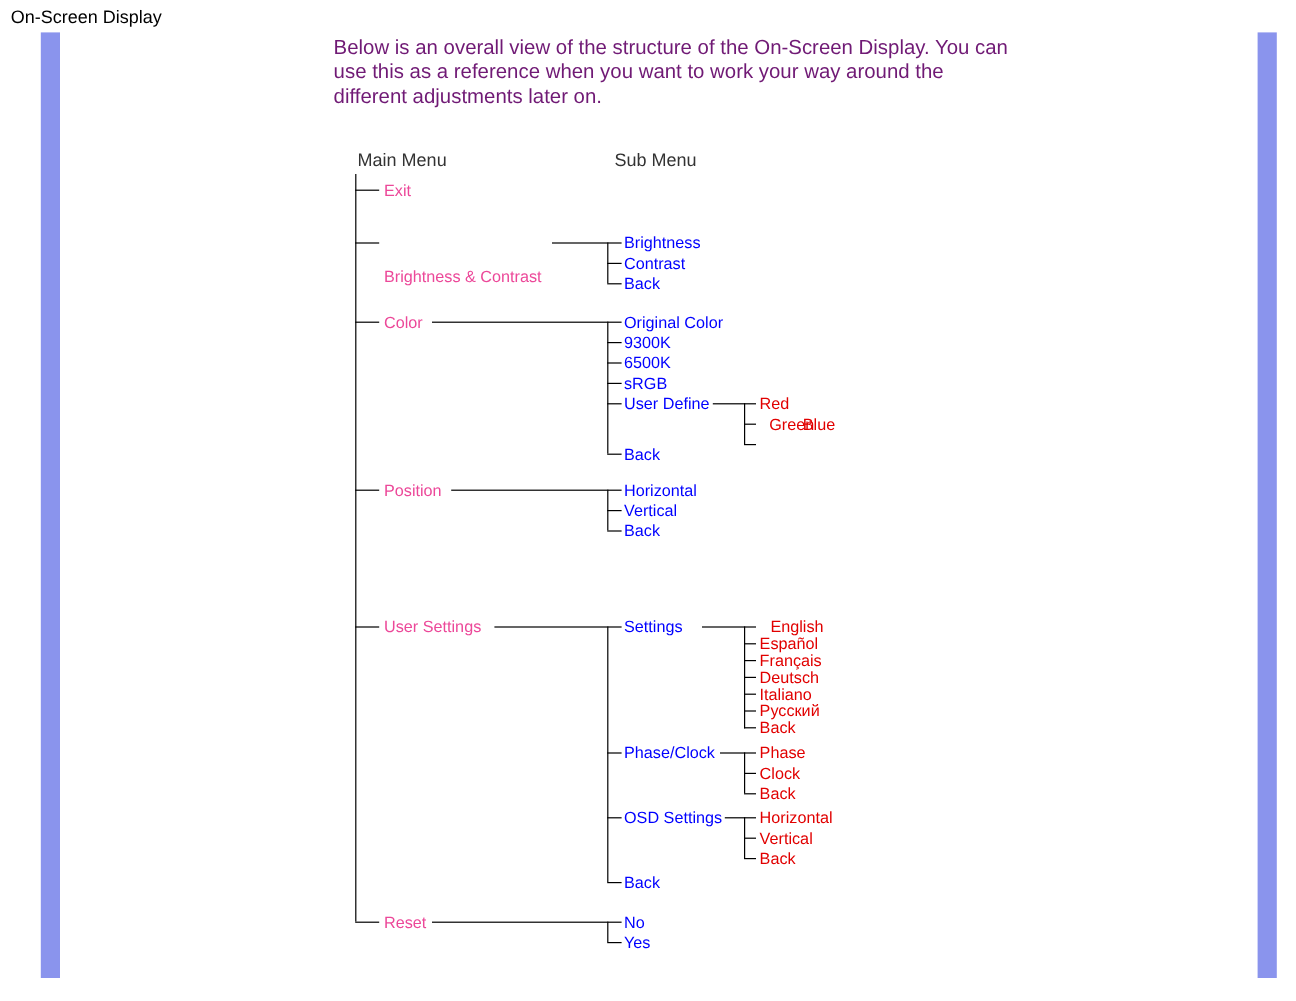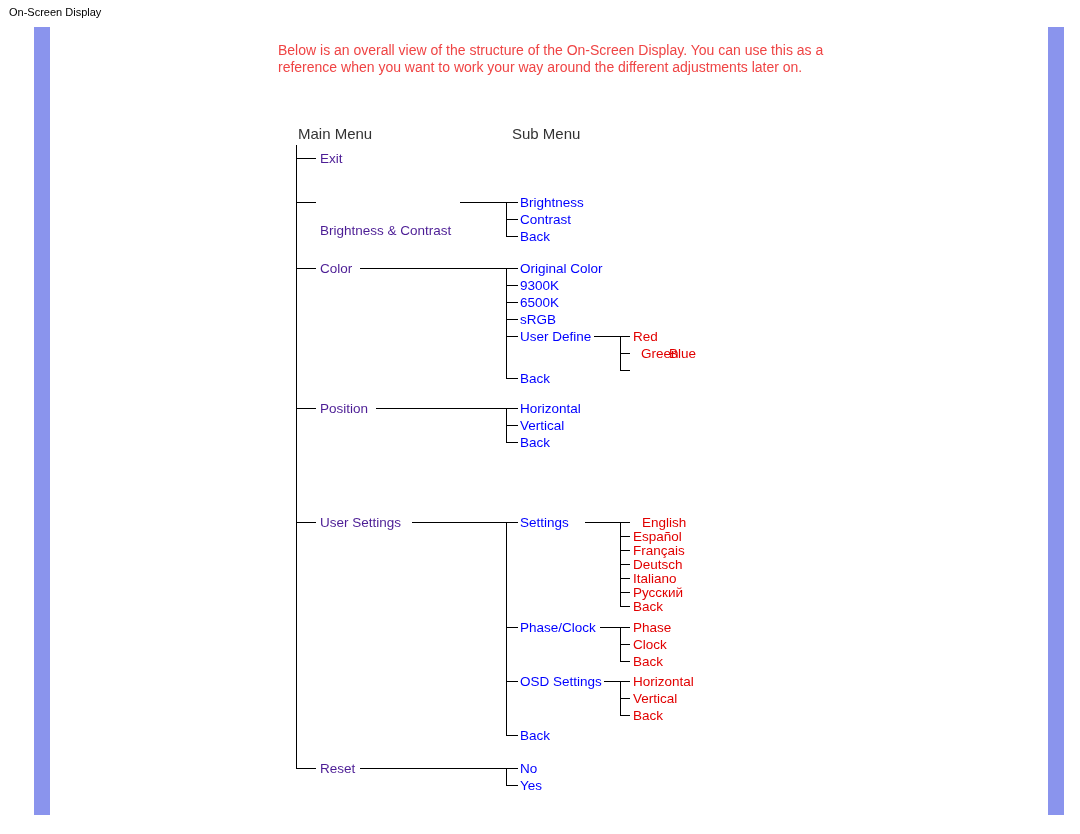--- a/index.html
+++ b/index.html
@@ -13,21 +13,21 @@
   .page {
     width: 1080px;
     height: 834px;
     position: relative;
     overflow: hidden;
   }
   .page-title {
     position: absolute;
     left: 9px;
     top: 6px;
-    font-size: 11px;
+    font-size: 15px;
     color: #000;
   }
   .left-bar {
     position: absolute;
     left: 34px;
     top: 27px;
     width: 16px;
     height: 788px;
     background: #8a94ed;
   }
@@ -37,24 +37,23 @@
     top: 27px;
     width: 16px;
     height: 788px;
     background: #8a94ed;
   }
   .intro-text {
     position: absolute;
     left: 278px;
     top: 30px;
     width: 565px;
-    font-size: 14px;
+    font-size: 17px;
     line-height: 1.2;
-    color: #ef4444;
-    margin-top: 12px;
+    color: #701a75;
   }
   .subtitle {
     position: absolute;
     left: 290px;
     top: 98px;
     font-style: italic;
     font-size: 16px;
     color: #3a3a3a;
   }
   .header-main {
@@ -69,21 +68,21 @@
     left: 512px;
     top: 125px;
     font-size: 15px;
     color: #333;
   }
   .label {
     position: absolute;
     font-size: 13.5px;
     white-space: nowrap;
   }
-  .black { color: #4c1d95; }
+  .black { color: #ec4899; }
   .blue  { color: #0000ff; }
   .red   { color: #e10000; }
 
   .hline {
     position: absolute;
     height: 1px;
     background: #000;
   }
   .vline {
     position: absolute;

